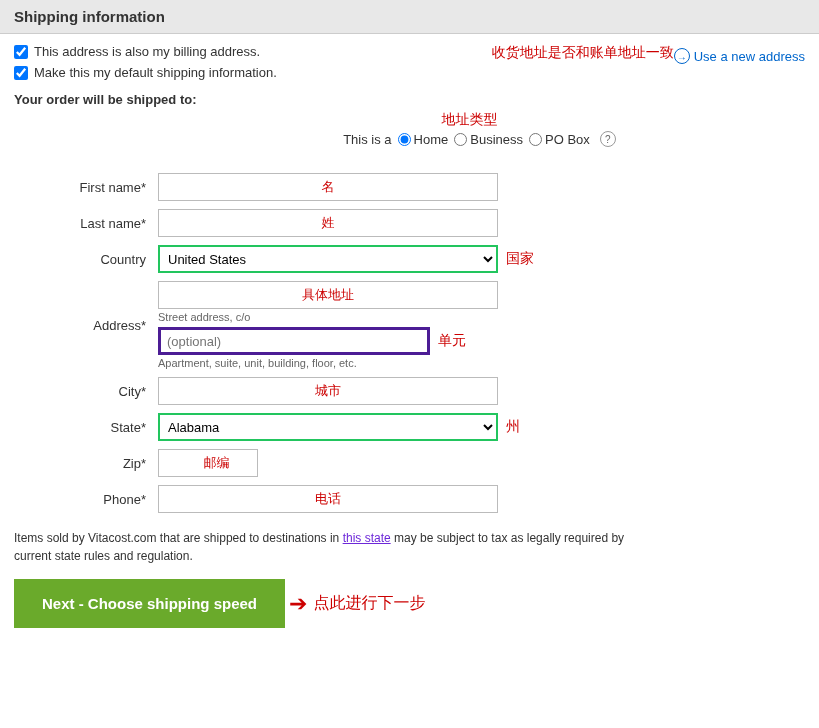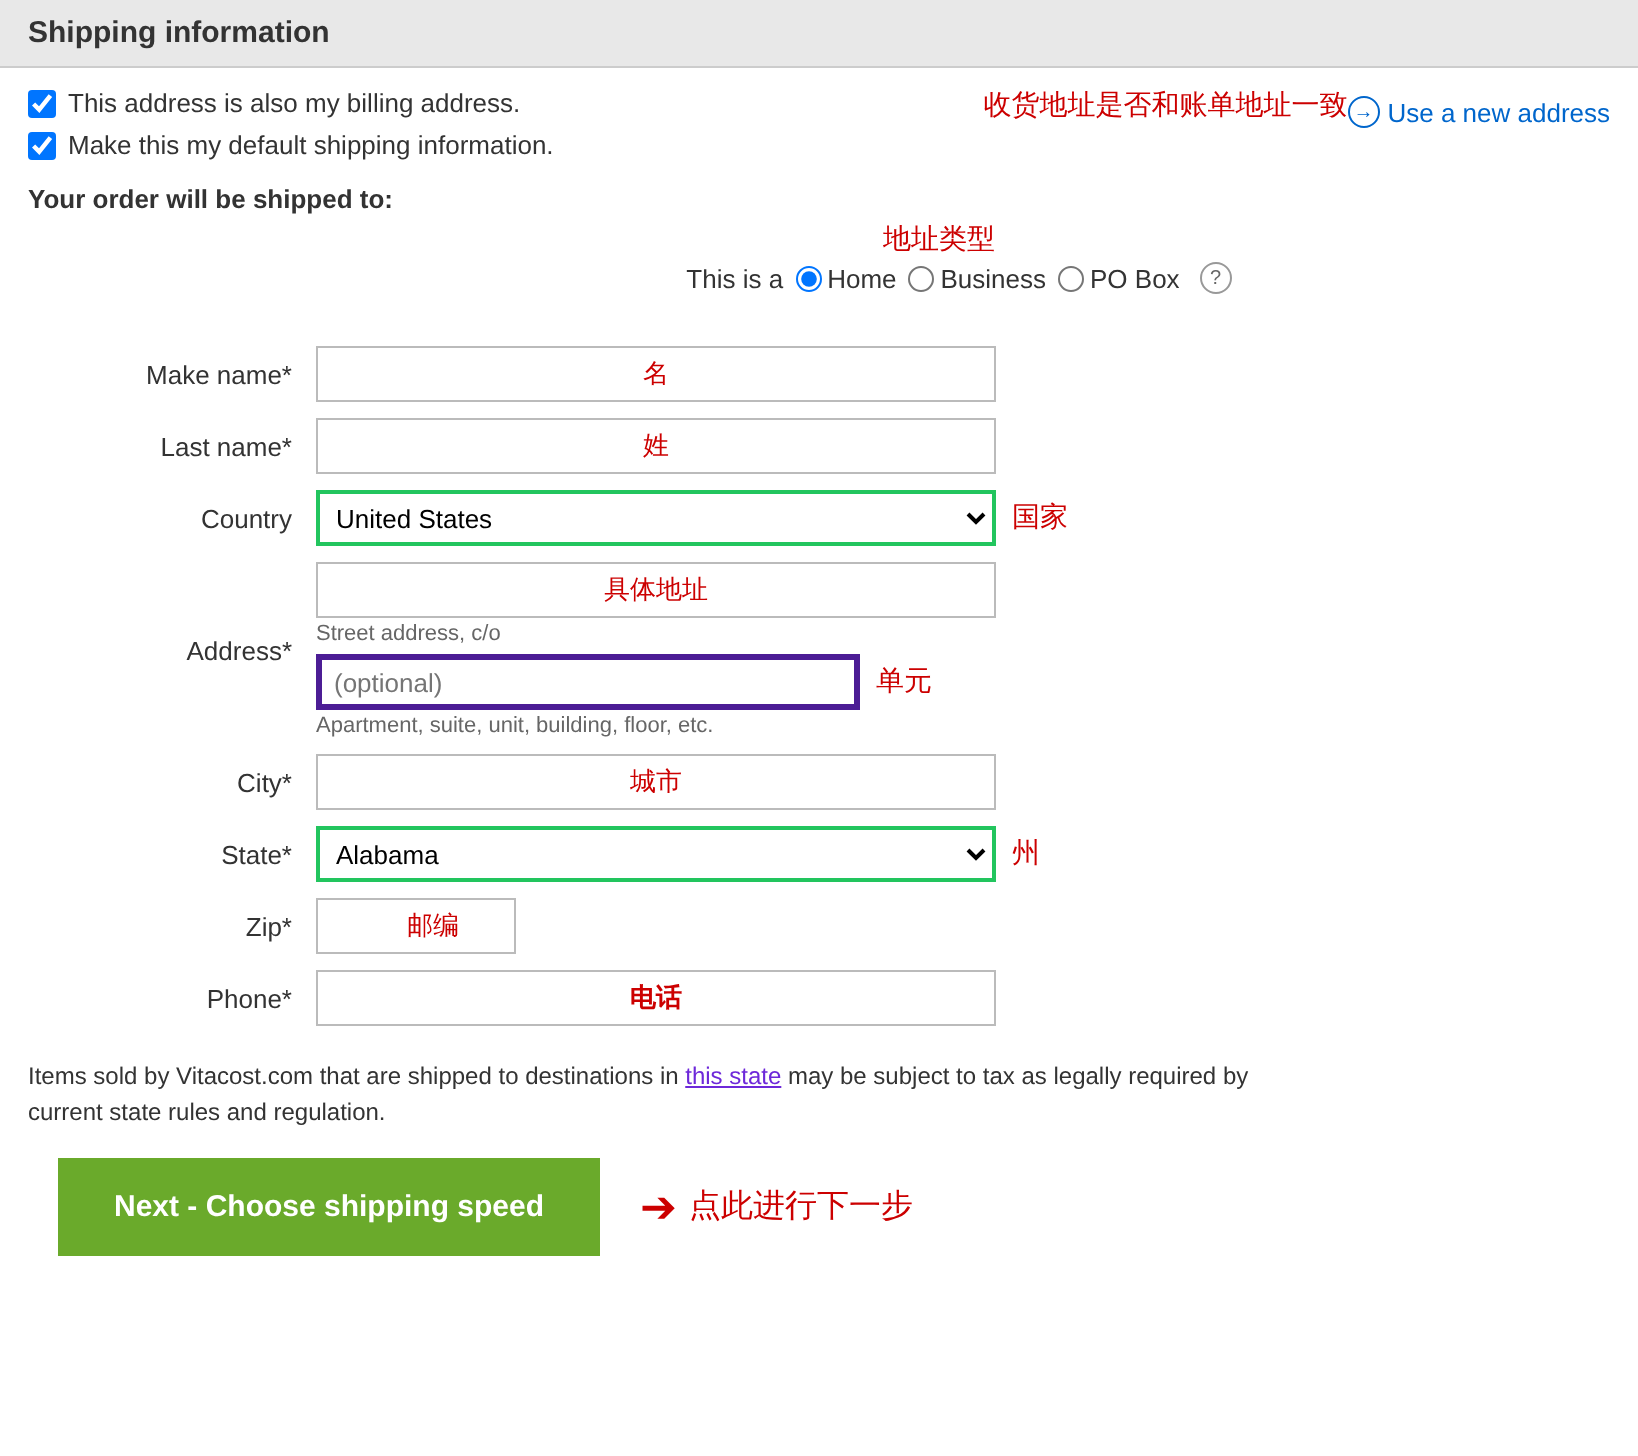--- a/index.html
+++ b/index.html
@@ -222,23 +222,22 @@
     }
 
     .tax-notice a {
       color: #6d28d9;
       margin-top: 38px;
     }
 
     .next-button-row {
       display: flex;
       align-items: center;
-      gap: 20px;
+      gap: 4px;
       margin-top: 8px;
-      margin-left: 15px;
     }
 
     .next-button {
       background: #6aaa2b;
       color: #fff;
       font-weight: bold;
       font-size: 15px;
       border: none;
       padding: 16px 28px;
       cursor: pointer;
@@ -317,21 +316,21 @@
           <span>PO Box</span>
         </label>
         <span class="help-icon">?</span>
       </div>
     </div>
 
     <table class="form-table">
       <tbody>
 
         <tr>
-          <td class="label-cell">Make name*</td>
+          <td class="label-cell">First name*</td>
           <td class="input-cell">
             <div class="input-with-annotation">
               <input type="text" class="text-input" value="名" style="color: rgb(204, 0, 0); text-align: center;">
             </div>
           </td>
         </tr>
 
         <tr>
           <td class="label-cell">Last name*</td>
           <td class="input-cell">
@@ -396,21 +395,21 @@
           <td class="input-cell">
             <div class="input-with-annotation">
               <input type="text" class="zip-input" value="邮编" style="color: rgb(204, 0, 0); text-align: center; padding-left: 23px;">
             </div>
           </td>
         </tr>
 
         <tr>
           <td class="label-cell">Phone*</td>
           <td class="input-cell">
-            <input type="text" class="text-input" value="电话" style="color: rgb(204, 0, 0); text-align: center; font-weight: bold;">
+            <input type="text" class="text-input" value="电话" style="color: rgb(204, 0, 0); text-align: center;">
           </td>
         </tr>
       </tbody>
     </table>
 
     <div class="tax-notice">
       Items sold by Vitacost.com that are shipped to destinations in <a href="#">this state</a> may be subject to tax as legally required by current state rules and regulation.
     </div>
 
     <div class="next-button-row">

